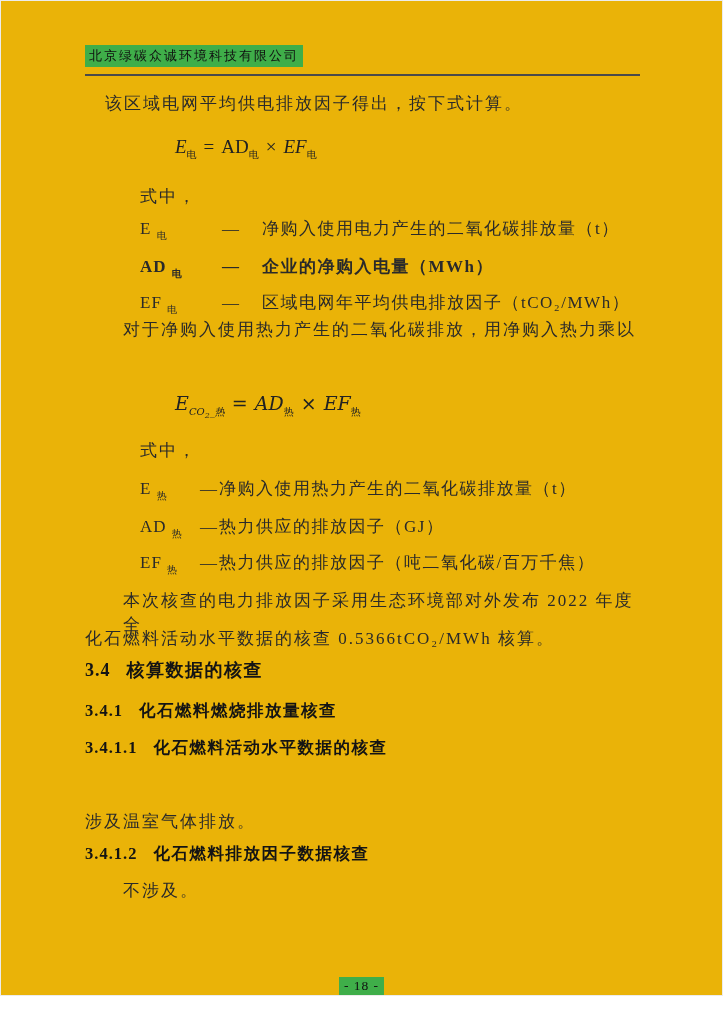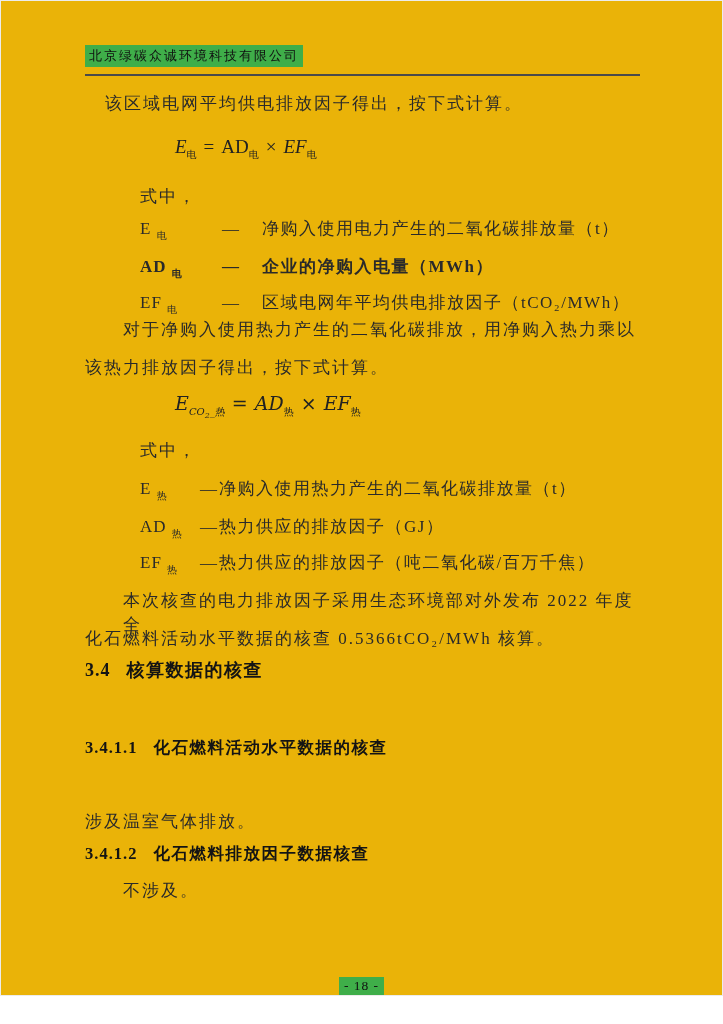--- a/index.html
+++ b/index.html
@@ -108,21 +108,20 @@
     <span class="dash">—</span>
     <span class="desc">企业的净购入电量（MWh）</span>
   </div>
   <div class="bl t-d1c defrow">
     <span class="term"><span>EF</span> <span class="f-sub">电</span></span>
     <span class="dash">—</span>
     <span class="desc">区域电网年平均供电排放因子（tCO₂/MWh）</span>
   </div>
 
   <div class="bl t-p2a indent">对于净购入使用热力产生的二氧化碳排放，用净购入热力乘以</div>
-  <div class="bl t-p2b">该热力排放因子得出，按下式计算。</div>
 
   <div class="bl t-f2 formula f-heat">
     <span class="it">E</span><span class="f-sub it"><span>CO</span><span class="f-sub2">2</span><span>_热</span></span><span class="f-op">=</span><span class="it">AD</span><span class="f-sub">热</span><span class="f-op">×</span><span class="it">EF</span><span class="f-sub">热</span>
   </div>
 
   <div class="bl t-w2 where">式中，</div>
 
   <div class="bl t-d2a defrow tight">
     <span class="term"><span>E</span> <span class="f-sub">热</span></span>
     <span class="dash">—</span>
@@ -138,20 +137,23 @@
     <span class="dash">—</span>
     <span class="desc">热力供应的排放因子（吨二氧化碳/百万千焦）</span>
   </div>
 
   <div class="bl t-p3a indent">本次核查的电力排放因子采用生态环境部对外发布 2022 年度全</div>
   <div class="bl t-p3b">化石燃料活动水平数据的核查 0.5366tCO₂/MWh 核算。</div>
 
   <div class="bl t-h34 hd hd-l1">
     <span class="hnum">3.4</span><span>核算数据的核查</span>
   </div>
+  <div class="bl t-h341 hd hd-l2">
+    <span class="hnum">3.4.1</span><span>化石燃料燃烧排放量核查</span>
+  </div>
   <div class="bl t-h3411 hd hd-l2">
     <span class="hnum">3.4.1.1</span><span>化石燃料活动水平数据的核查</span>
   </div>
 
   <div class="bl t-p4b">涉及温室气体排放。</div>
 
   <div class="bl t-h3412 hd hd-l2">
     <span class="hnum">3.4.1.2</span><span>化石燃料排放因子数据核查</span>
   </div>
 

